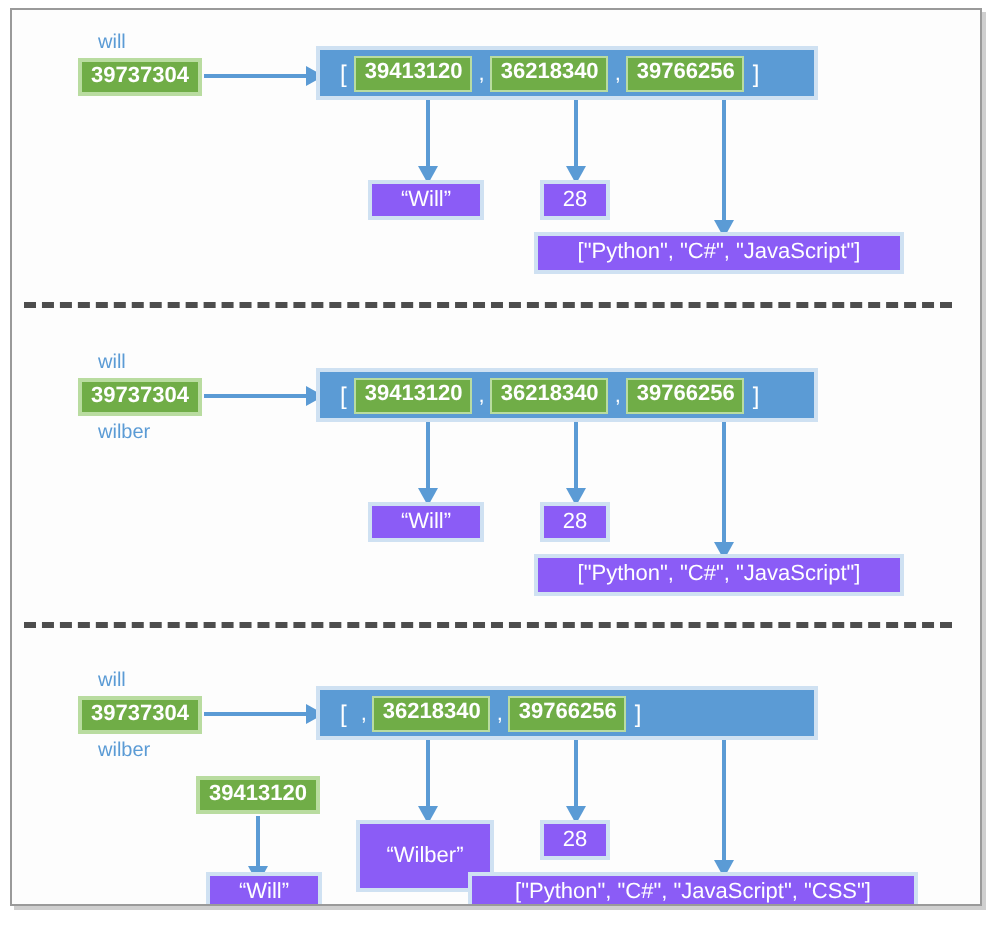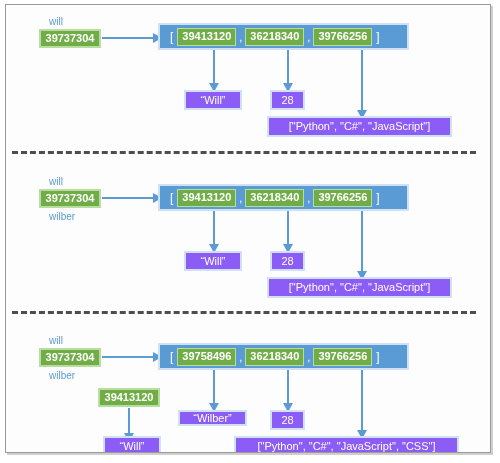--- a/index.html
+++ b/index.html
@@ -187,21 +187,20 @@
     <div class="node green" style="left:33px; top:343px; width:62px; height:19px;">39737304</div>
 
     <div class="varlabel" style="left:43px; top:366px;">wilber</div>
 
     <div class="arrow-h" style="left:96px; top:351px; width:51px;">
       <div class="head"></div>
     </div>
 
     <div class="listbox" style="left:152px; top:338px; width:251px; height:27px;">
       <span class="brk">[</span>
-      <span class="chip">39758496</span>
       <span class="comma">,</span>
       <span class="chip">36218340</span>
       <span class="comma">,</span>
       <span class="chip">39766256</span>
       <span class="brk">]</span>
     </div>
 
     <div class="node green" style="left:92px; top:383px; width:62px; height:19px;">39413120</div>
 
     <div class="arrow-v" style="left:122px; top:403px; height:26px;">
@@ -213,20 +212,20 @@
     <div class="arrow-v" style="left:207px; top:365px; height:34px;">
       <div class="head"></div>
     </div>
     <div class="arrow-v" style="left:281px; top:365px; height:34px;">
       <div class="head"></div>
     </div>
     <div class="arrow-v" style="left:355px; top:365px; height:61px;">
       <div class="head"></div>
     </div>
 
-    <div class="node blue" style="left:172px; top:405px; width:69px; height:16px;">“Wilber”</div>
+    <div class="node blue" style="left:172px; top:405px; width:69px; height:36px;">“Wilber”</div>
 
     <div class="node blue" style="left:264px; top:405px; width:35px; height:20px;">28</div>
 
     <div class="node blue" style="left:228px; top:431px; width:225px; height:21px;">["Python", "C#", "JavaScript", "CSS"]</div>
   </div>
 
 </div>
 
 </body></html>

